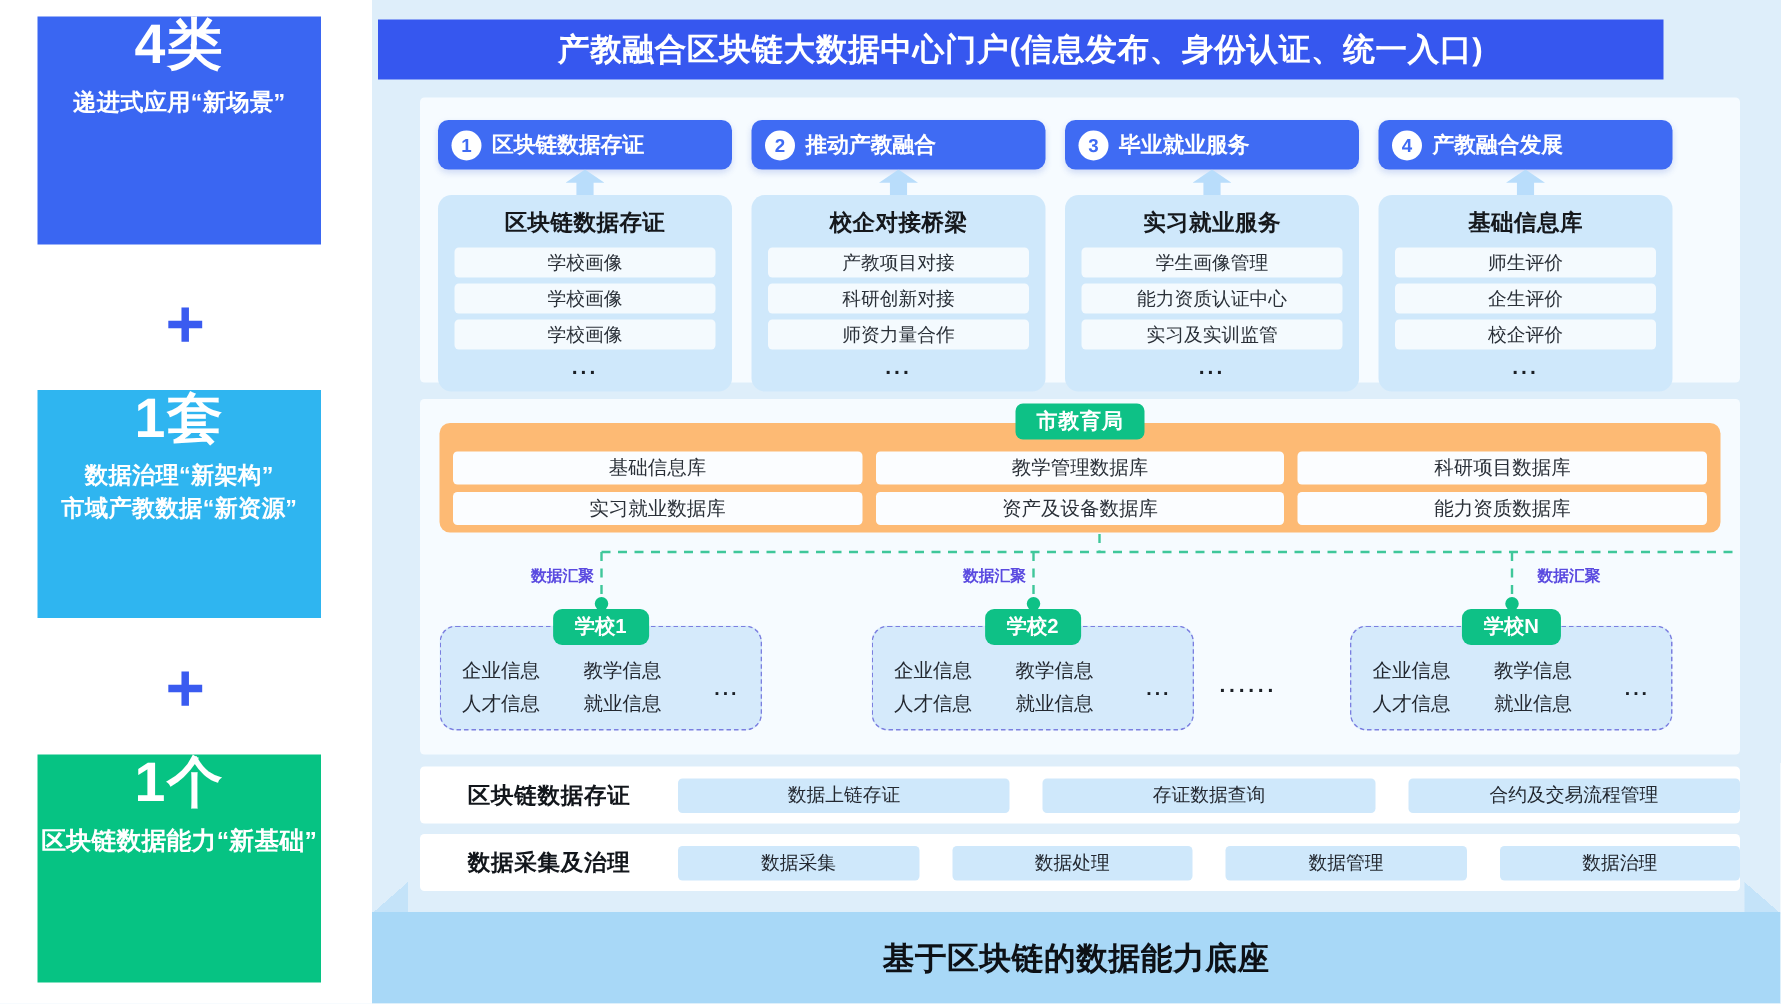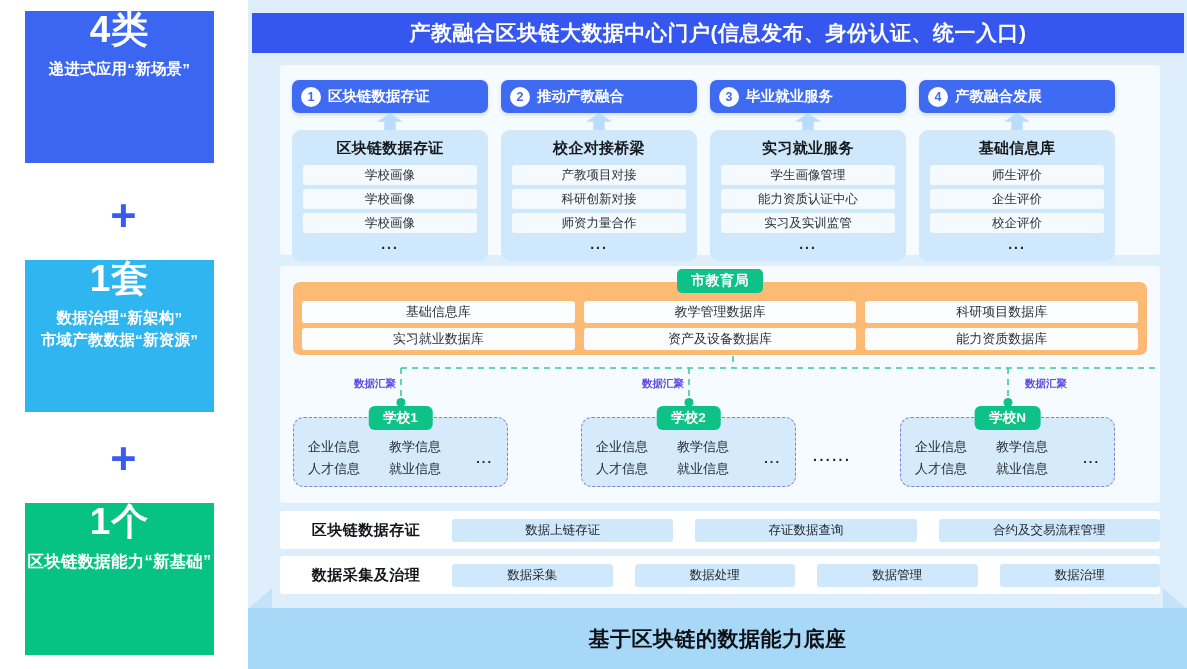--- a/index.html
+++ b/index.html
@@ -37,21 +37,21 @@
   }
   #plus-1 { top: 193px; }
   #plus-2 { top: 436px; }
 
   
   .panel {
     position: absolute; left: 248px; top: 0; width: 939px; height: 669px;
     background: #deeefa;
   }
   .panel-title {
-    position: absolute; left: 4px; top: 13px; width: 932px; height: 40px;
+    position: absolute; left: 4px; top: 13px; width: 857px; height: 40px;
     background: #3657ef; color: #ffffff;
     display: flex; align-items: center; justify-content: center;
     font-size: 21px; font-weight: 700; letter-spacing: 0.5px;
   }
 
   
   .sec-apps {
     position: absolute; left: 32px; top: 65px; width: 880px; height: 190px;
     background: #f6fbff; border-radius: 3px;
   }

